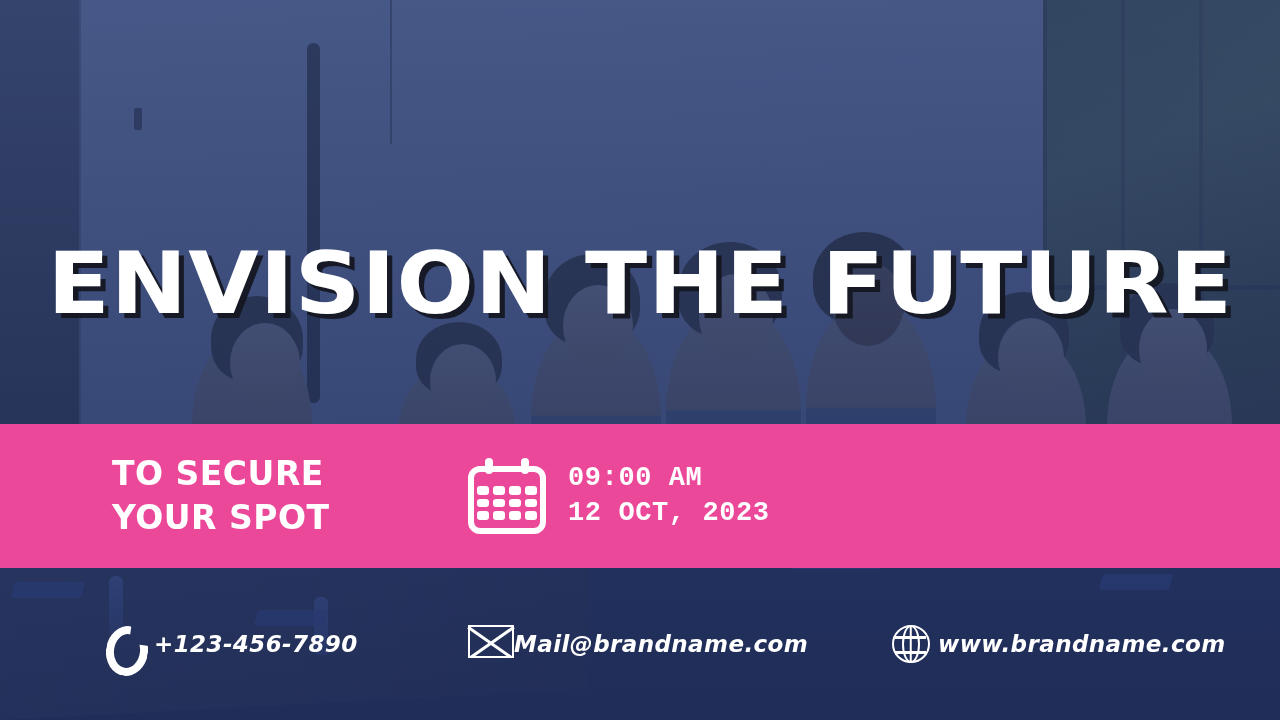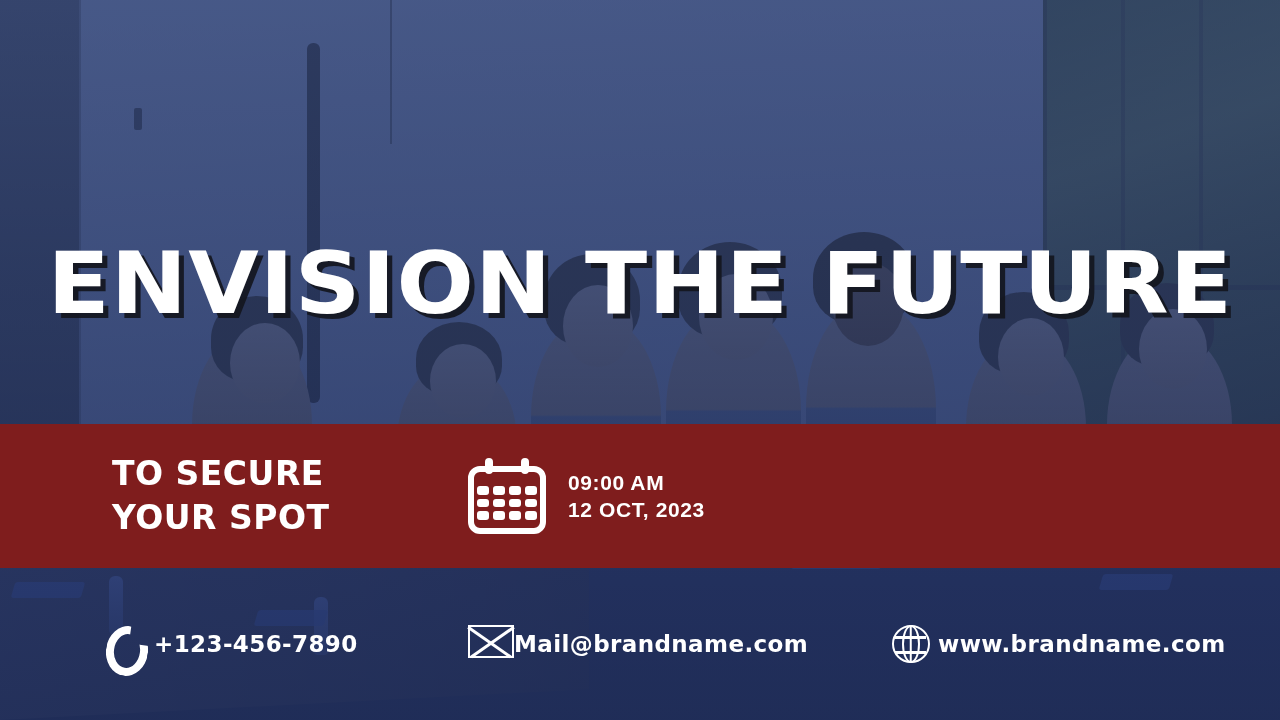--- a/index.html
+++ b/index.html
@@ -121,34 +121,34 @@
     font-family:"DejaVu Sans", sans-serif;
     font-weight:700; font-size:86px; line-height:1;
     letter-spacing:1px; color:#ffffff; white-space:nowrap;
     transform:scaleX(1.06); transform-origin:center;
     text-shadow:5px 5px 0 rgba(20,22,30,.92);
   }
 
   
   .teal-band {
     position:absolute; left:0; top:424px; width:100%; height:144px;
-    background:#7f1d1d; display:flex; align-items:center;
+    background:#ec4899; display:flex; align-items:center;
   }
   .band-cta {
     position:absolute; left:112px; top:50%; transform:translateY(-50%);
     font-family:"DejaVu Sans", sans-serif; font-weight:700;
     font-size:33px; line-height:1.32; color:#ffffff; letter-spacing:.5px;
   }
   .band-item { position:absolute; top:50%; transform:translateY(-50%);
     display:flex; align-items:center; gap:22px; }
   .band-item.date { left:468px; }
   .band-item.place { left:884px; }
   .band-text {
-    font-family:Liberation Sans, sans-serif; font-weight:700;
-    font-size:21px; line-height:1.3; color:#ffffff; letter-spacing:.6px;
+    font-family:Liberation Mono, monospace; font-weight:700;
+    font-size:27px; line-height:1.3; color:#ffffff; letter-spacing:.6px;
     white-space:nowrap;
   }
 
   
   .cal { position:relative; width:78px; height:76px; flex:none; }
   .cal-tab { position:absolute; top:0; width:8px; height:16px;
     background:#fff; border-radius:4px; }
   .cal-tab.a { left:17px; } .cal-tab.b { left:53px; }
   .cal-body {
     position:absolute; left:0; top:8px; width:78px; height:68px;
@@ -173,21 +173,21 @@
     clip-path:polygon(0 0,100% 0,50% 100%);
   }
   .pin-hole {
     position:absolute; left:17px; top:17px; width:24px; height:24px;
     background:#22cca0; border-radius:50%;
   }
 
   
   .contacts { position:absolute; left:0; top:568px; width:100%; height:152px; }
   .contact { position:absolute; top:50%; transform:translateY(-50%);
-    display:flex; align-items:center; }
+    display:flex; align-items:center;font-style:italic; }
   .contact.phone { left:100px; }
   .contact.mail  { left:468px; }
   .contact.web   { left:892px; }
   .contact-text {
     font-family:"DejaVu Sans", sans-serif; font-weight:700;
     font-size:23px; color:#ffffff; letter-spacing:.4px; white-space:nowrap;
   }
   .contact.phone .contact-text { margin-left:54px; }
   .contact.mail  .contact-text { margin-left:46px; }
   .contact.web   .contact-text { margin-left:46px; }

